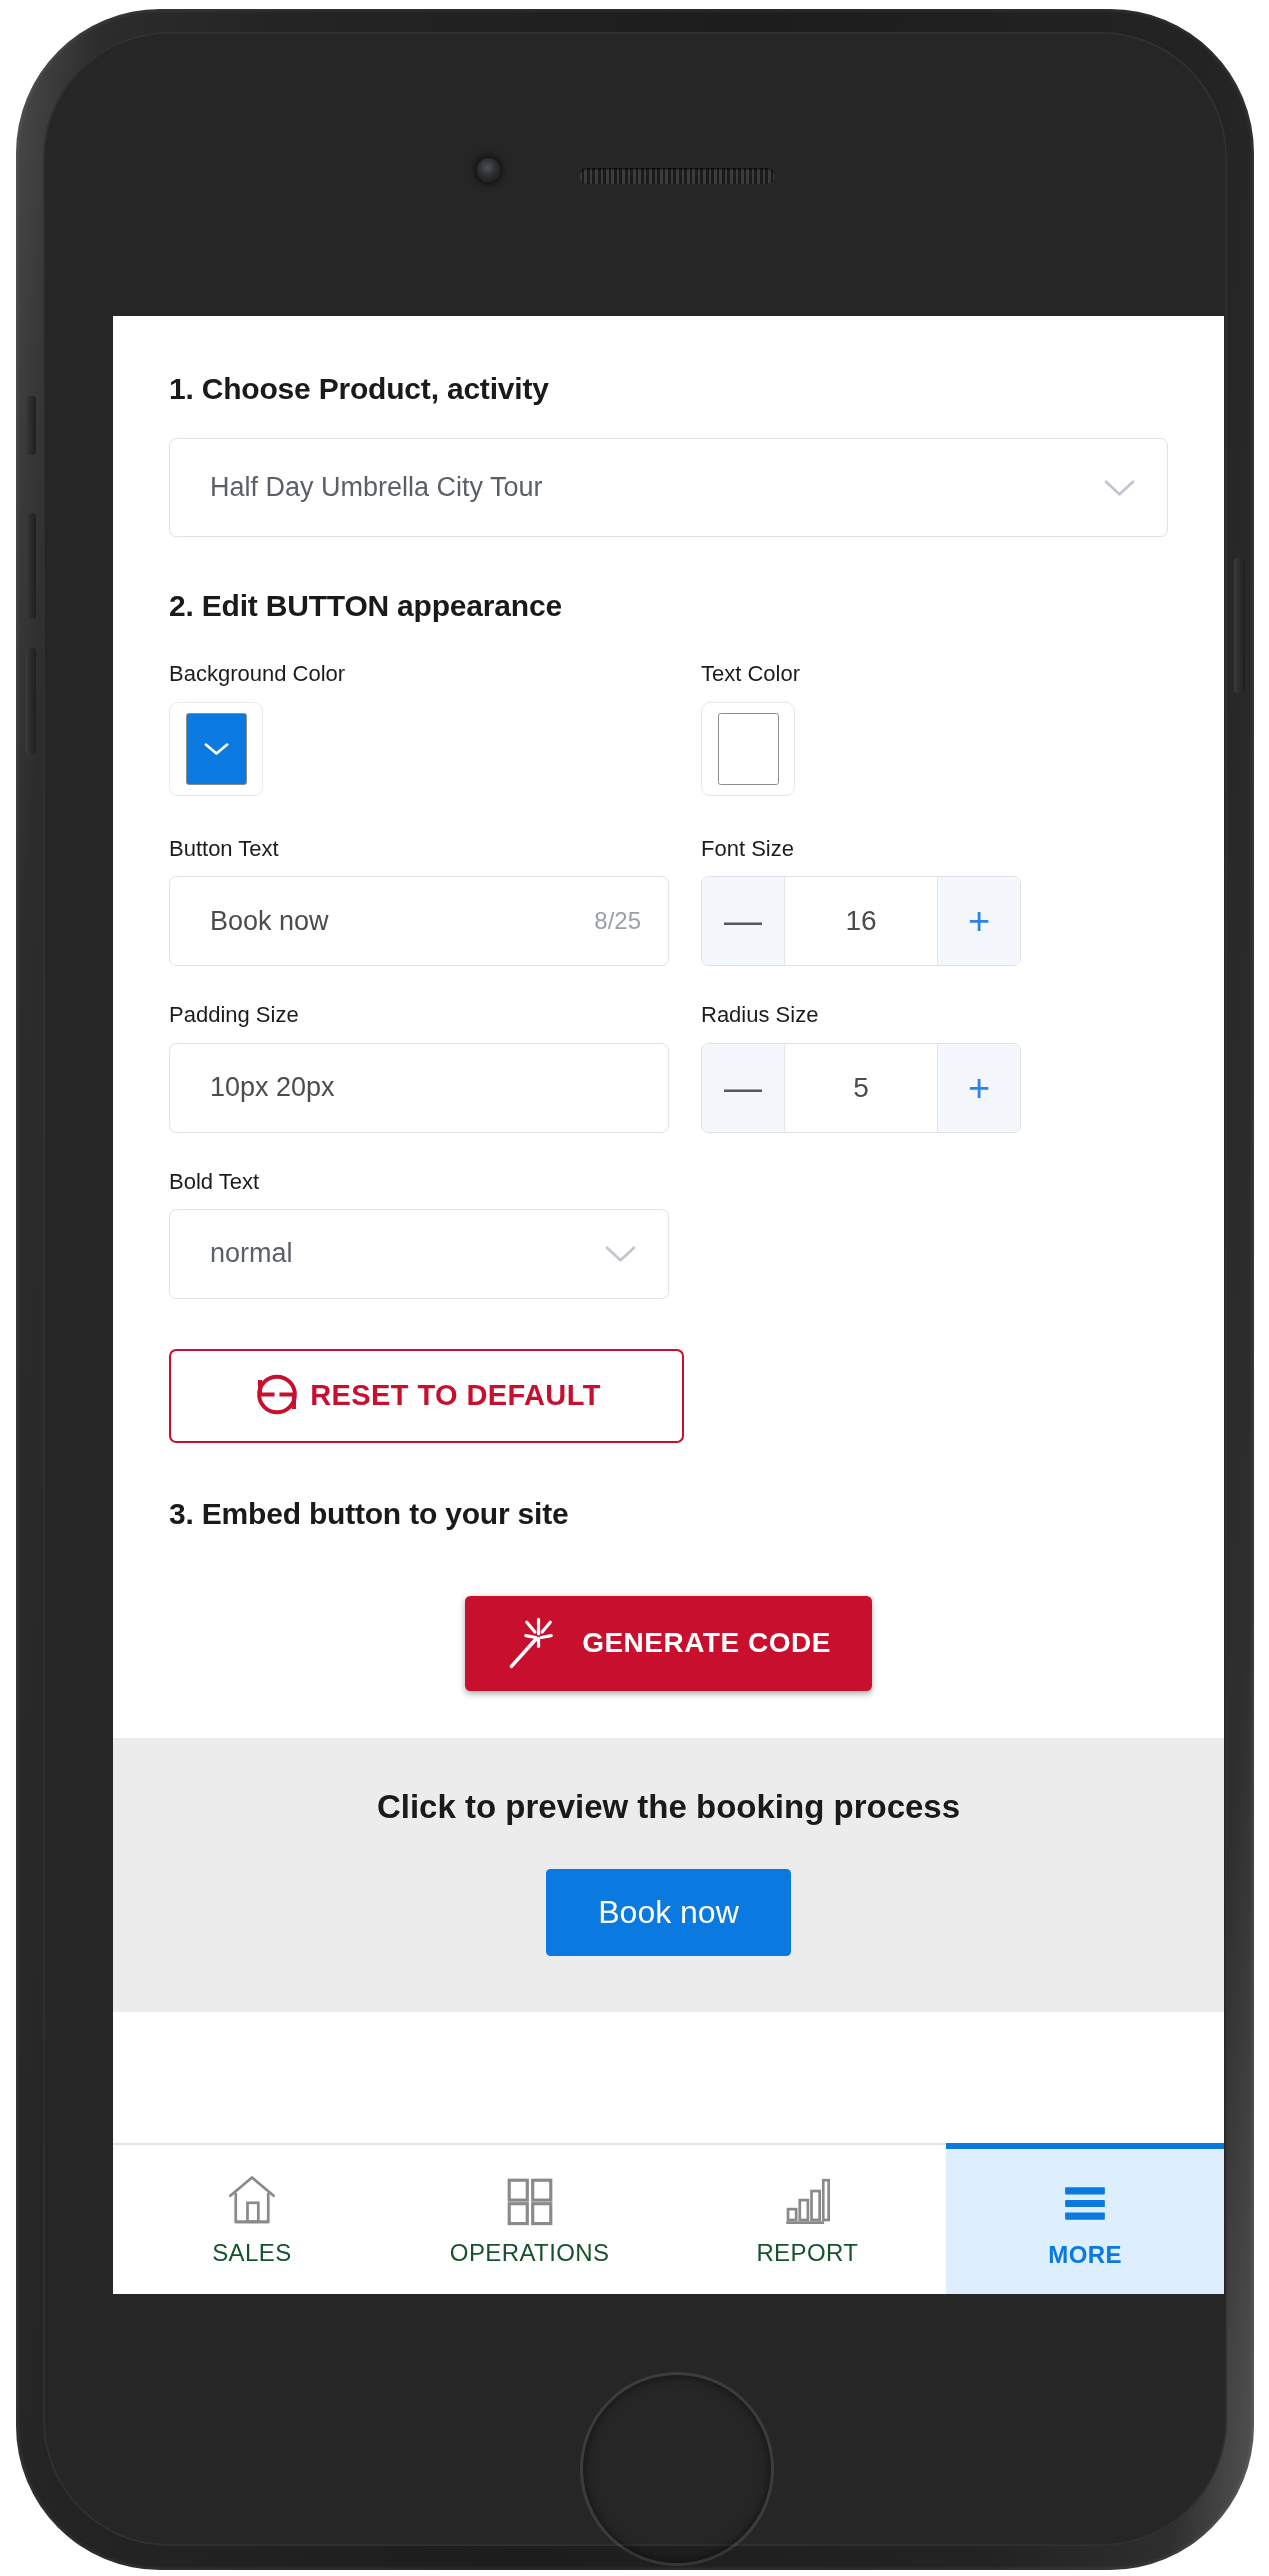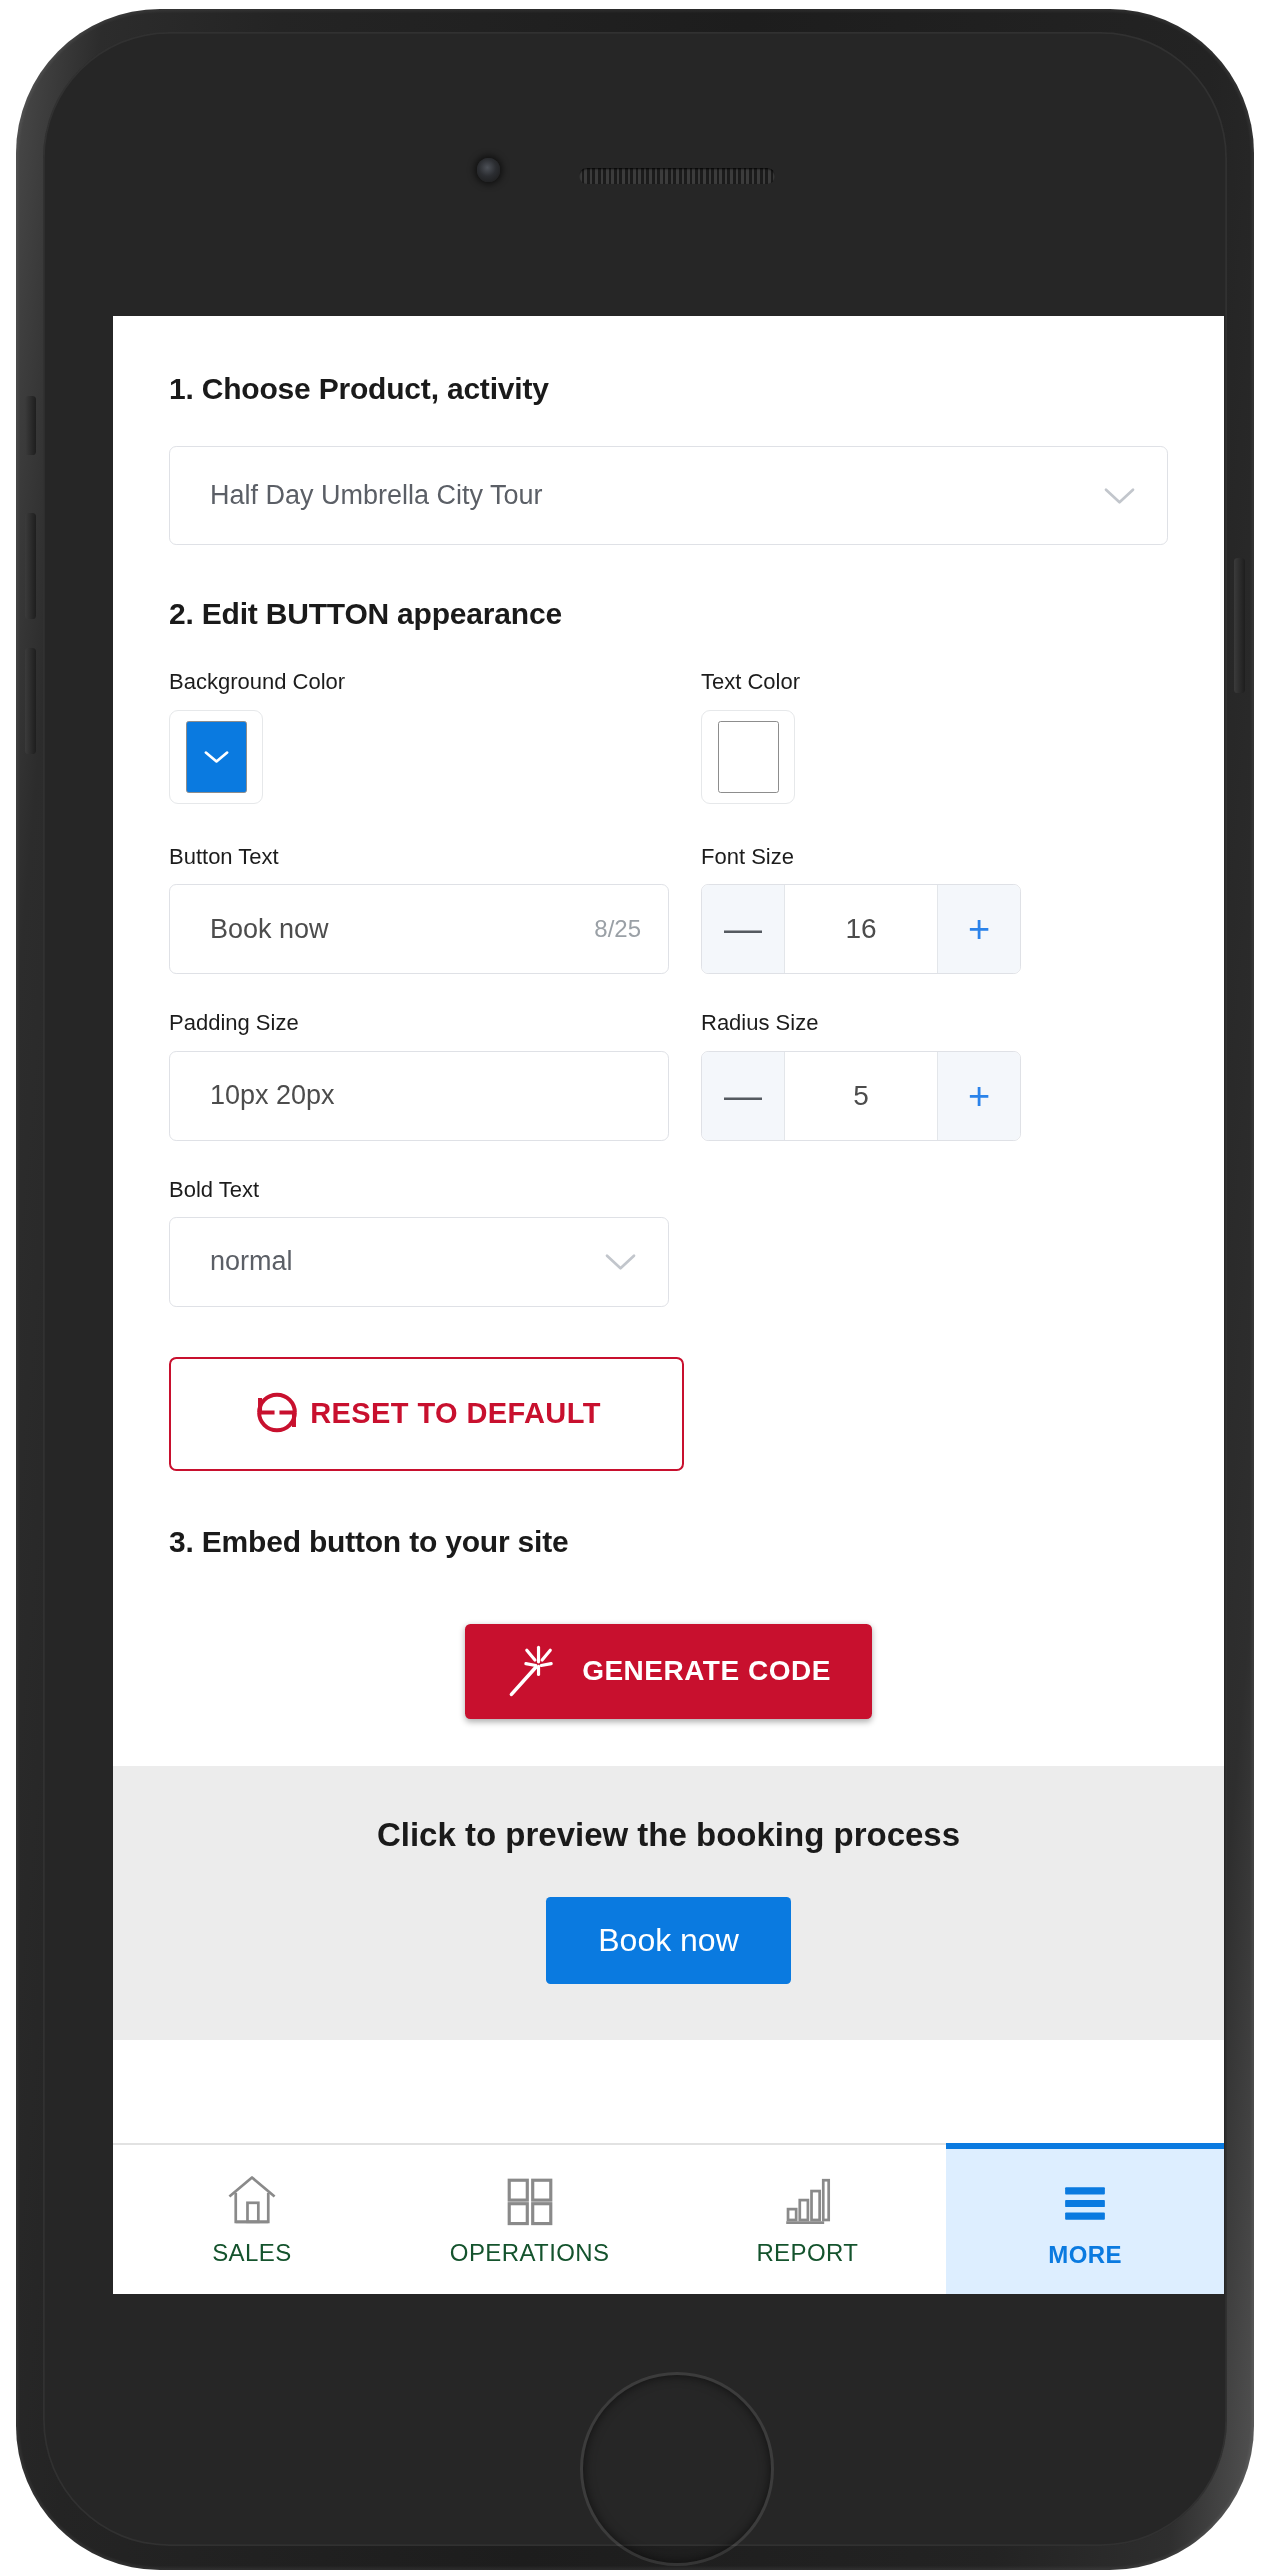--- a/index.html
+++ b/index.html
@@ -65,21 +65,21 @@
     overflow: hidden;
   }
 
   
   #form-area { padding: 56px 56px 0 56px; background:#fff; }
 
   .step-title {
     font-size: 30px; font-weight: 700; color: #1a1a1a;
     letter-spacing: -0.2px;
   }
-  #step1-title { margin-bottom: 40px; }
+  #step1-title { margin-bottom: 32px; }
   #step2-title { margin-top: 52px; margin-bottom: 38px; }
   #step3-title { margin-top: 54px; }
 
   .field-label {
     font-size: 22px; color: #1c1c1c; font-weight: 400;
     margin-bottom: 14.4px;
   }
 
   
   .select-box {
@@ -141,21 +141,21 @@
   .stepper .minus { color: #555a60; border-right: 1.8px solid #e3e6ea; }
   .stepper .plus  { color: #2b83ea; border-left: 1.8px solid #e3e6ea; }
   .stepper .step-val {
     flex: 1; display: flex; align-items: center; justify-content: center;
     font-size: 28px; color: #4c4c4c; background: #fff;
   }
 
   
   #reset-btn {
     margin-top: 50px;
-    width: 515px; height: 114px;
+    width: 515px; height: 94px;
     border: 2.7px solid #c8102e; border-radius: 7.2px;
     background: #fff;
     display: flex; align-items: center; justify-content: center; gap: 8px;
   }
   #reset-btn .label {
     font-size: 29px; font-weight: 700; color: #c8102e; letter-spacing: 0.4px;
   }
 
   
   #generate-wrap { display: flex; justify-content: center; margin-top: 65px; }

